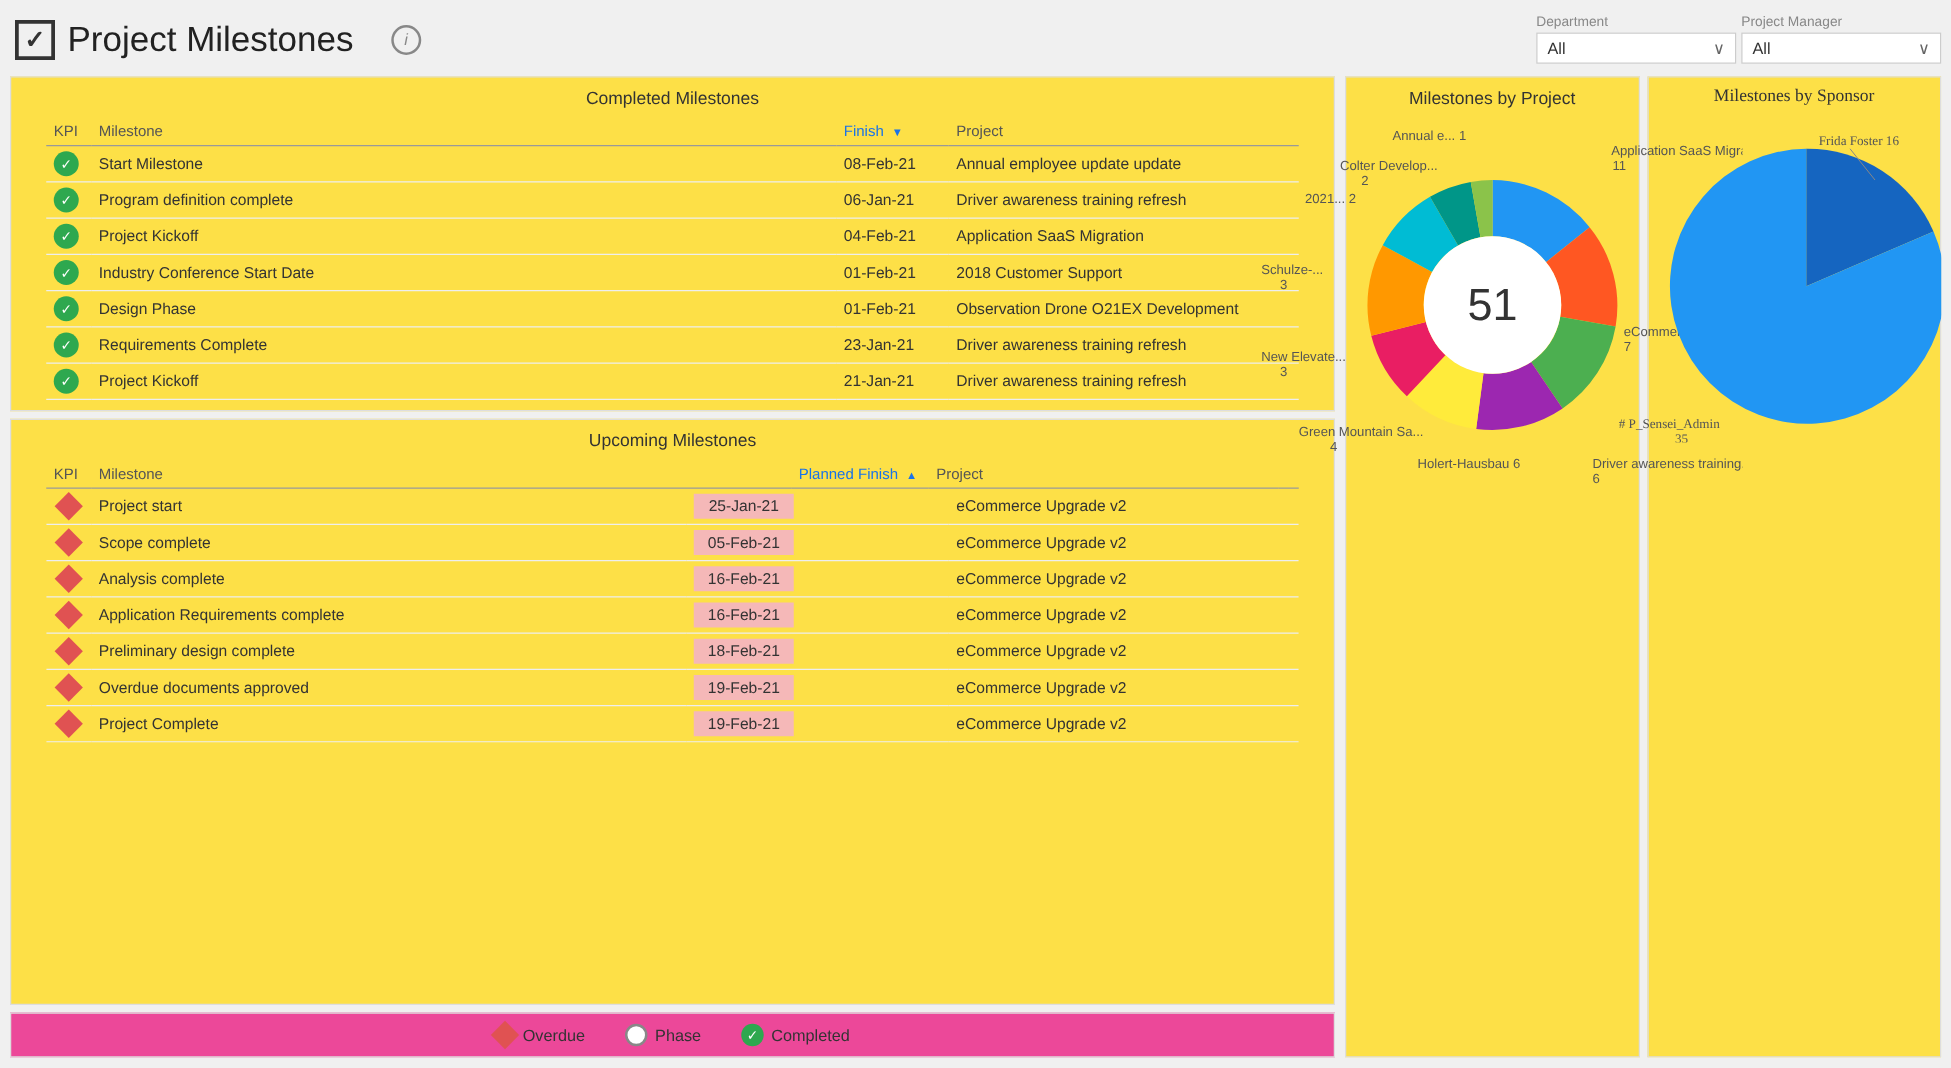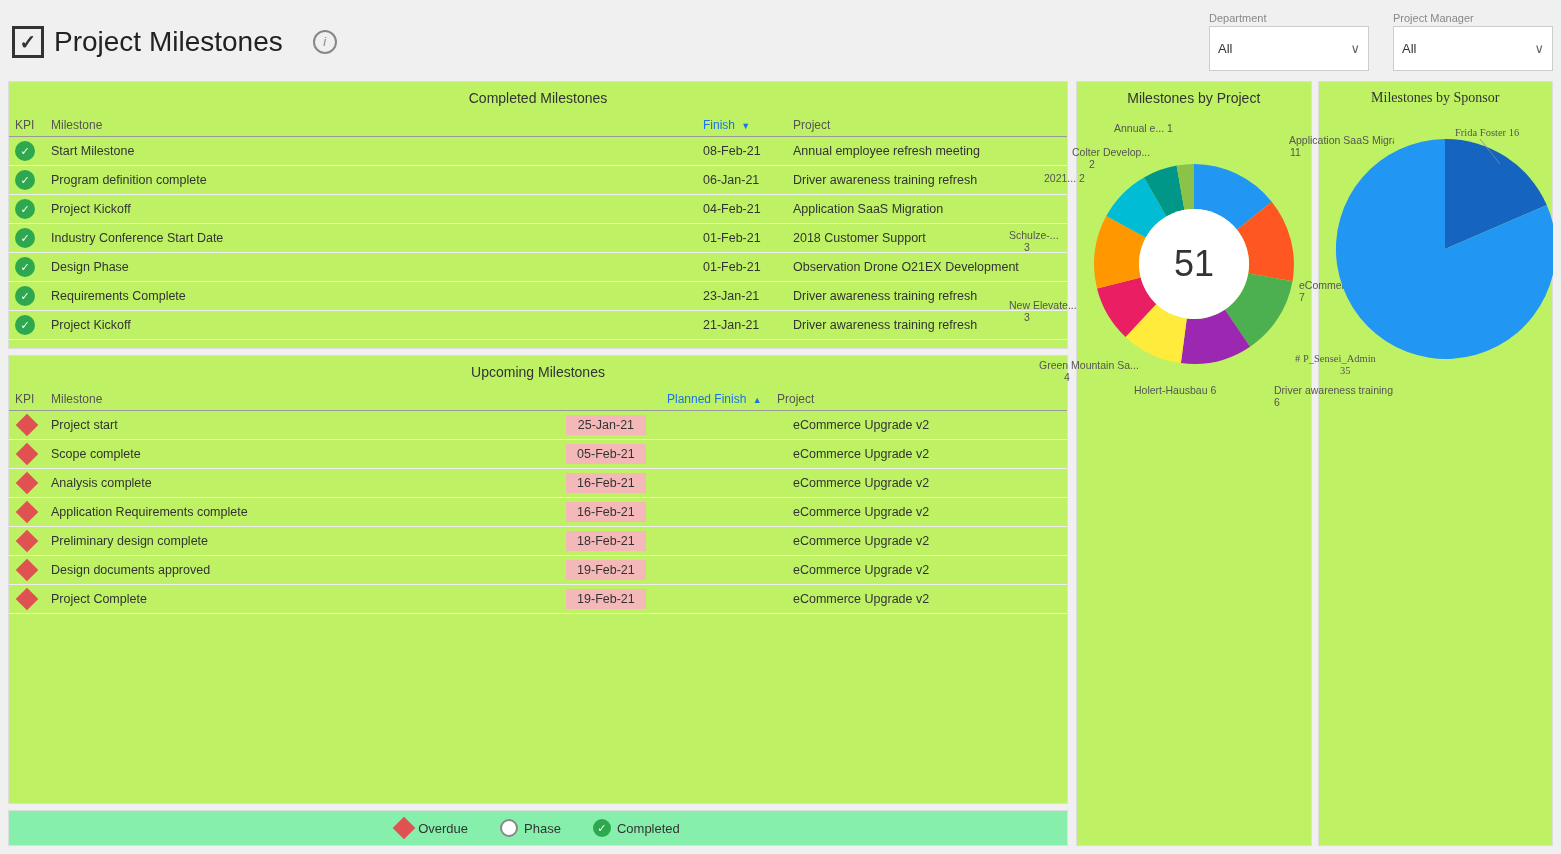--- a/index.html
+++ b/index.html
@@ -55,37 +55,37 @@
       align-items: center;
       justify-content: center;
       color: #888;
       font-style: italic;
       font-size: 13px;
       cursor: pointer;
       margin-left: 20px;
     }
     .filters {
       display: flex;
-      gap: 24px;
+      gap: 4px;
     }
     .filter-group {
       display: flex;
       flex-direction: column;
       gap: 2px;
     }
     .filter-label {
       font-size: 11px;
       color: #888;
     }
     .filter-select {
       display: flex;
       align-items: center;
       border: 1px solid #ccc;
       background: white;
-      padding: 14px 8px;
+      padding: 4px 8px;
       min-width: 160px;
       justify-content: space-between;
       cursor: pointer;
       font-size: 13px;
     }
     .filter-select .chevron {
       margin-left: 8px;
       color: #666;
     }
     
@@ -104,23 +104,23 @@
     }
     
     .right-column {
       display: flex;
       flex-direction: row;
       gap: 6px;
       flex: 1;
     }
     
     .panel {
-      background: #bef264;
+      background: #fde047;
       border: 1px solid #ddd;
-      padding: 8px 0;
+      padding: 8px 28px;
     }
     .panel-title {
       text-align: center;
       font-size: 14px;
       color: #333;
       margin-bottom: 8px;
       font-weight: 400;
     }
     
     .milestone-table {
@@ -174,21 +174,21 @@
     
     .overdue-date {
       background: #f5b8b8;
       padding: 3px 8px;
       display: inline-block;
       min-width: 80px;
       text-align: center;
     }
     
     .legend-bar {
-      background: #86efac;
+      background: #ec4899;
       border: 1px solid #ddd;
       padding: 8px 16px;
       display: flex;
       align-items: center;
       gap: 32px;
       justify-content: center;
     }
     .legend-item {
       display: flex;
       align-items: center;
@@ -268,21 +268,21 @@
           </thead>
           <tbody id="completed-tbody">
           <tr>
       <td>
         <div class="kpi-cell">
           <div class="kpi-complete">✓</div>
         </div>
       </td>
       <td>Start Milestone</td>
       <td>08-Feb-21</td>
-      <td>Annual employee refresh meeting</td>
+      <td>Annual employee update update</td>
     </tr>
               <tr>
       <td>
         <div class="kpi-cell">
           <div class="kpi-complete">✓</div>
         </div>
       </td>
       <td>Program definition complete</td>
       <td>06-Jan-21</td>
       <td>Driver awareness training refresh</td>
@@ -419,21 +419,21 @@
         <span class="overdue-date">18-Feb-21</span>
       </td>
       <td class="col-project">eCommerce Upgrade v2</td>
     </tr>
                 <tr>
       <td class="col-kpi">
         <div class="kpi-cell" style="padding-left:4px;">
           <div style="width:16px;height:16px;background:#e05252;transform:rotate(45deg);display:inline-block;"></div>
         </div>
       </td>
-      <td>Design documents approved</td>
+      <td>Overdue documents approved</td>
       <td>
         <span class="overdue-date">19-Feb-21</span>
       </td>
       <td class="col-project">eCommerce Upgrade v2</td>
     </tr>
                 <tr>
       <td class="col-kpi">
         <div class="kpi-cell" style="padding-left:4px;">
           <div style="width:16px;height:16px;background:#e05252;transform:rotate(45deg);display:inline-block;"></div>
         </div>

